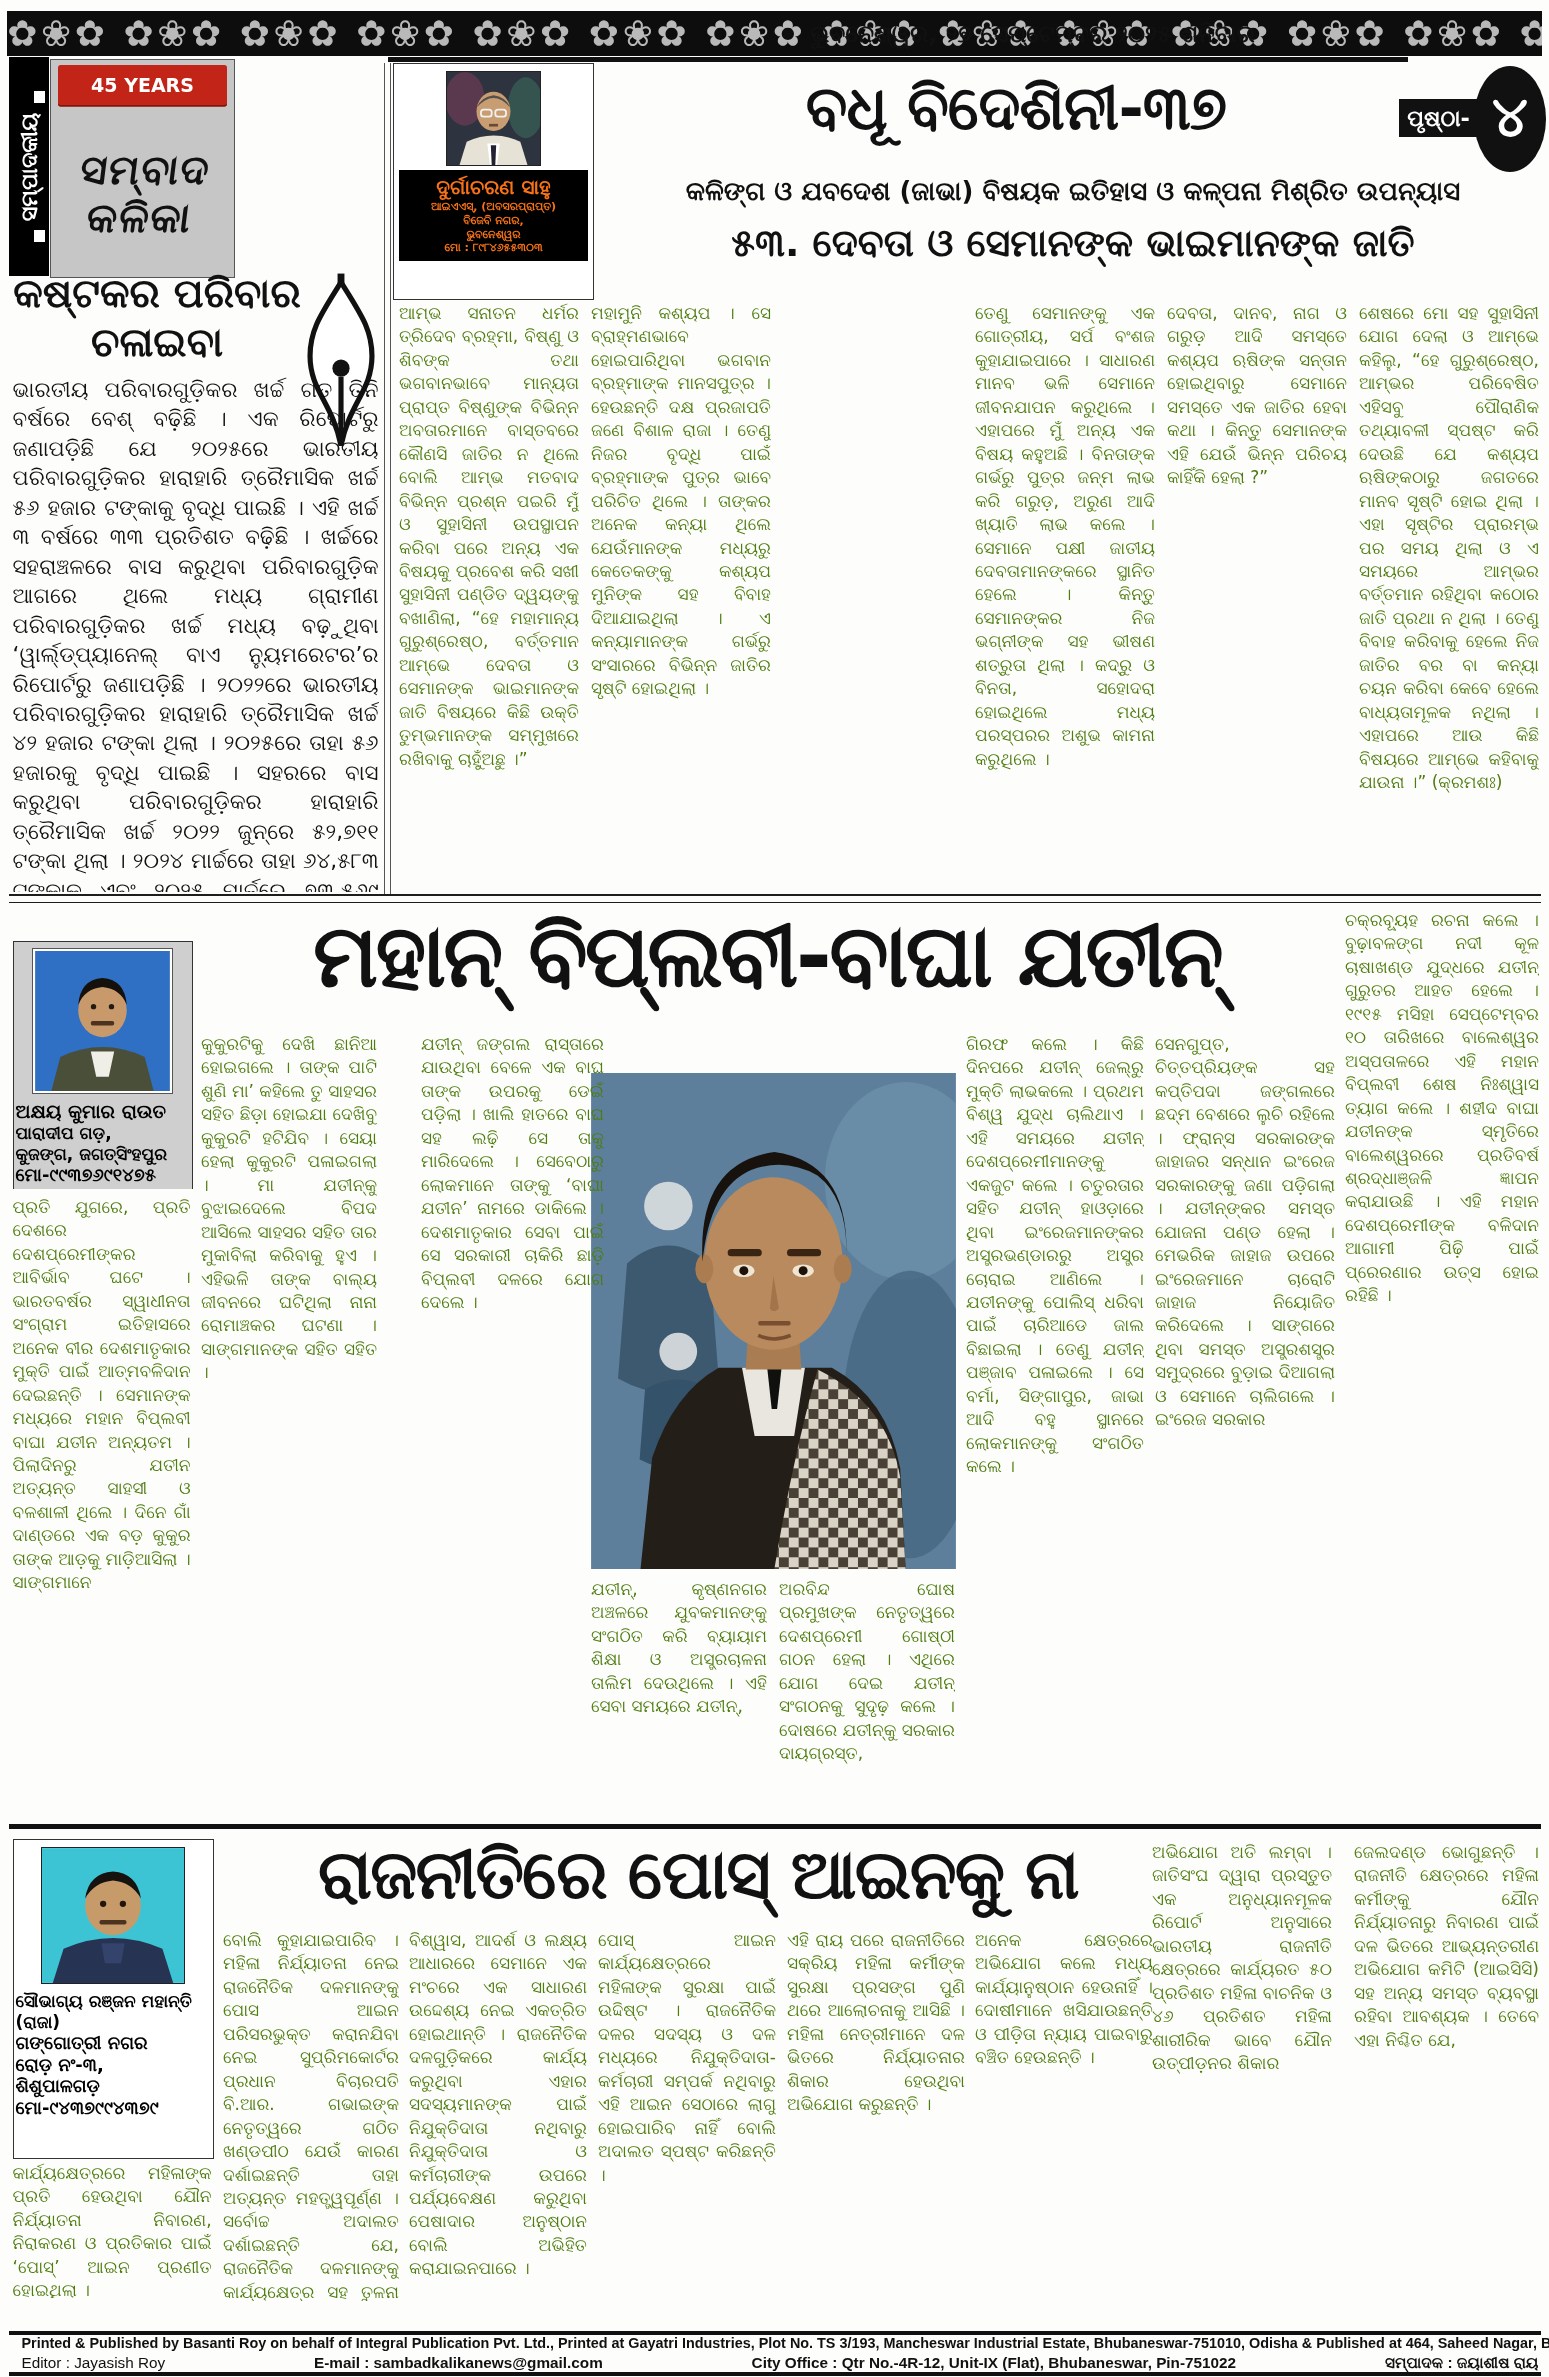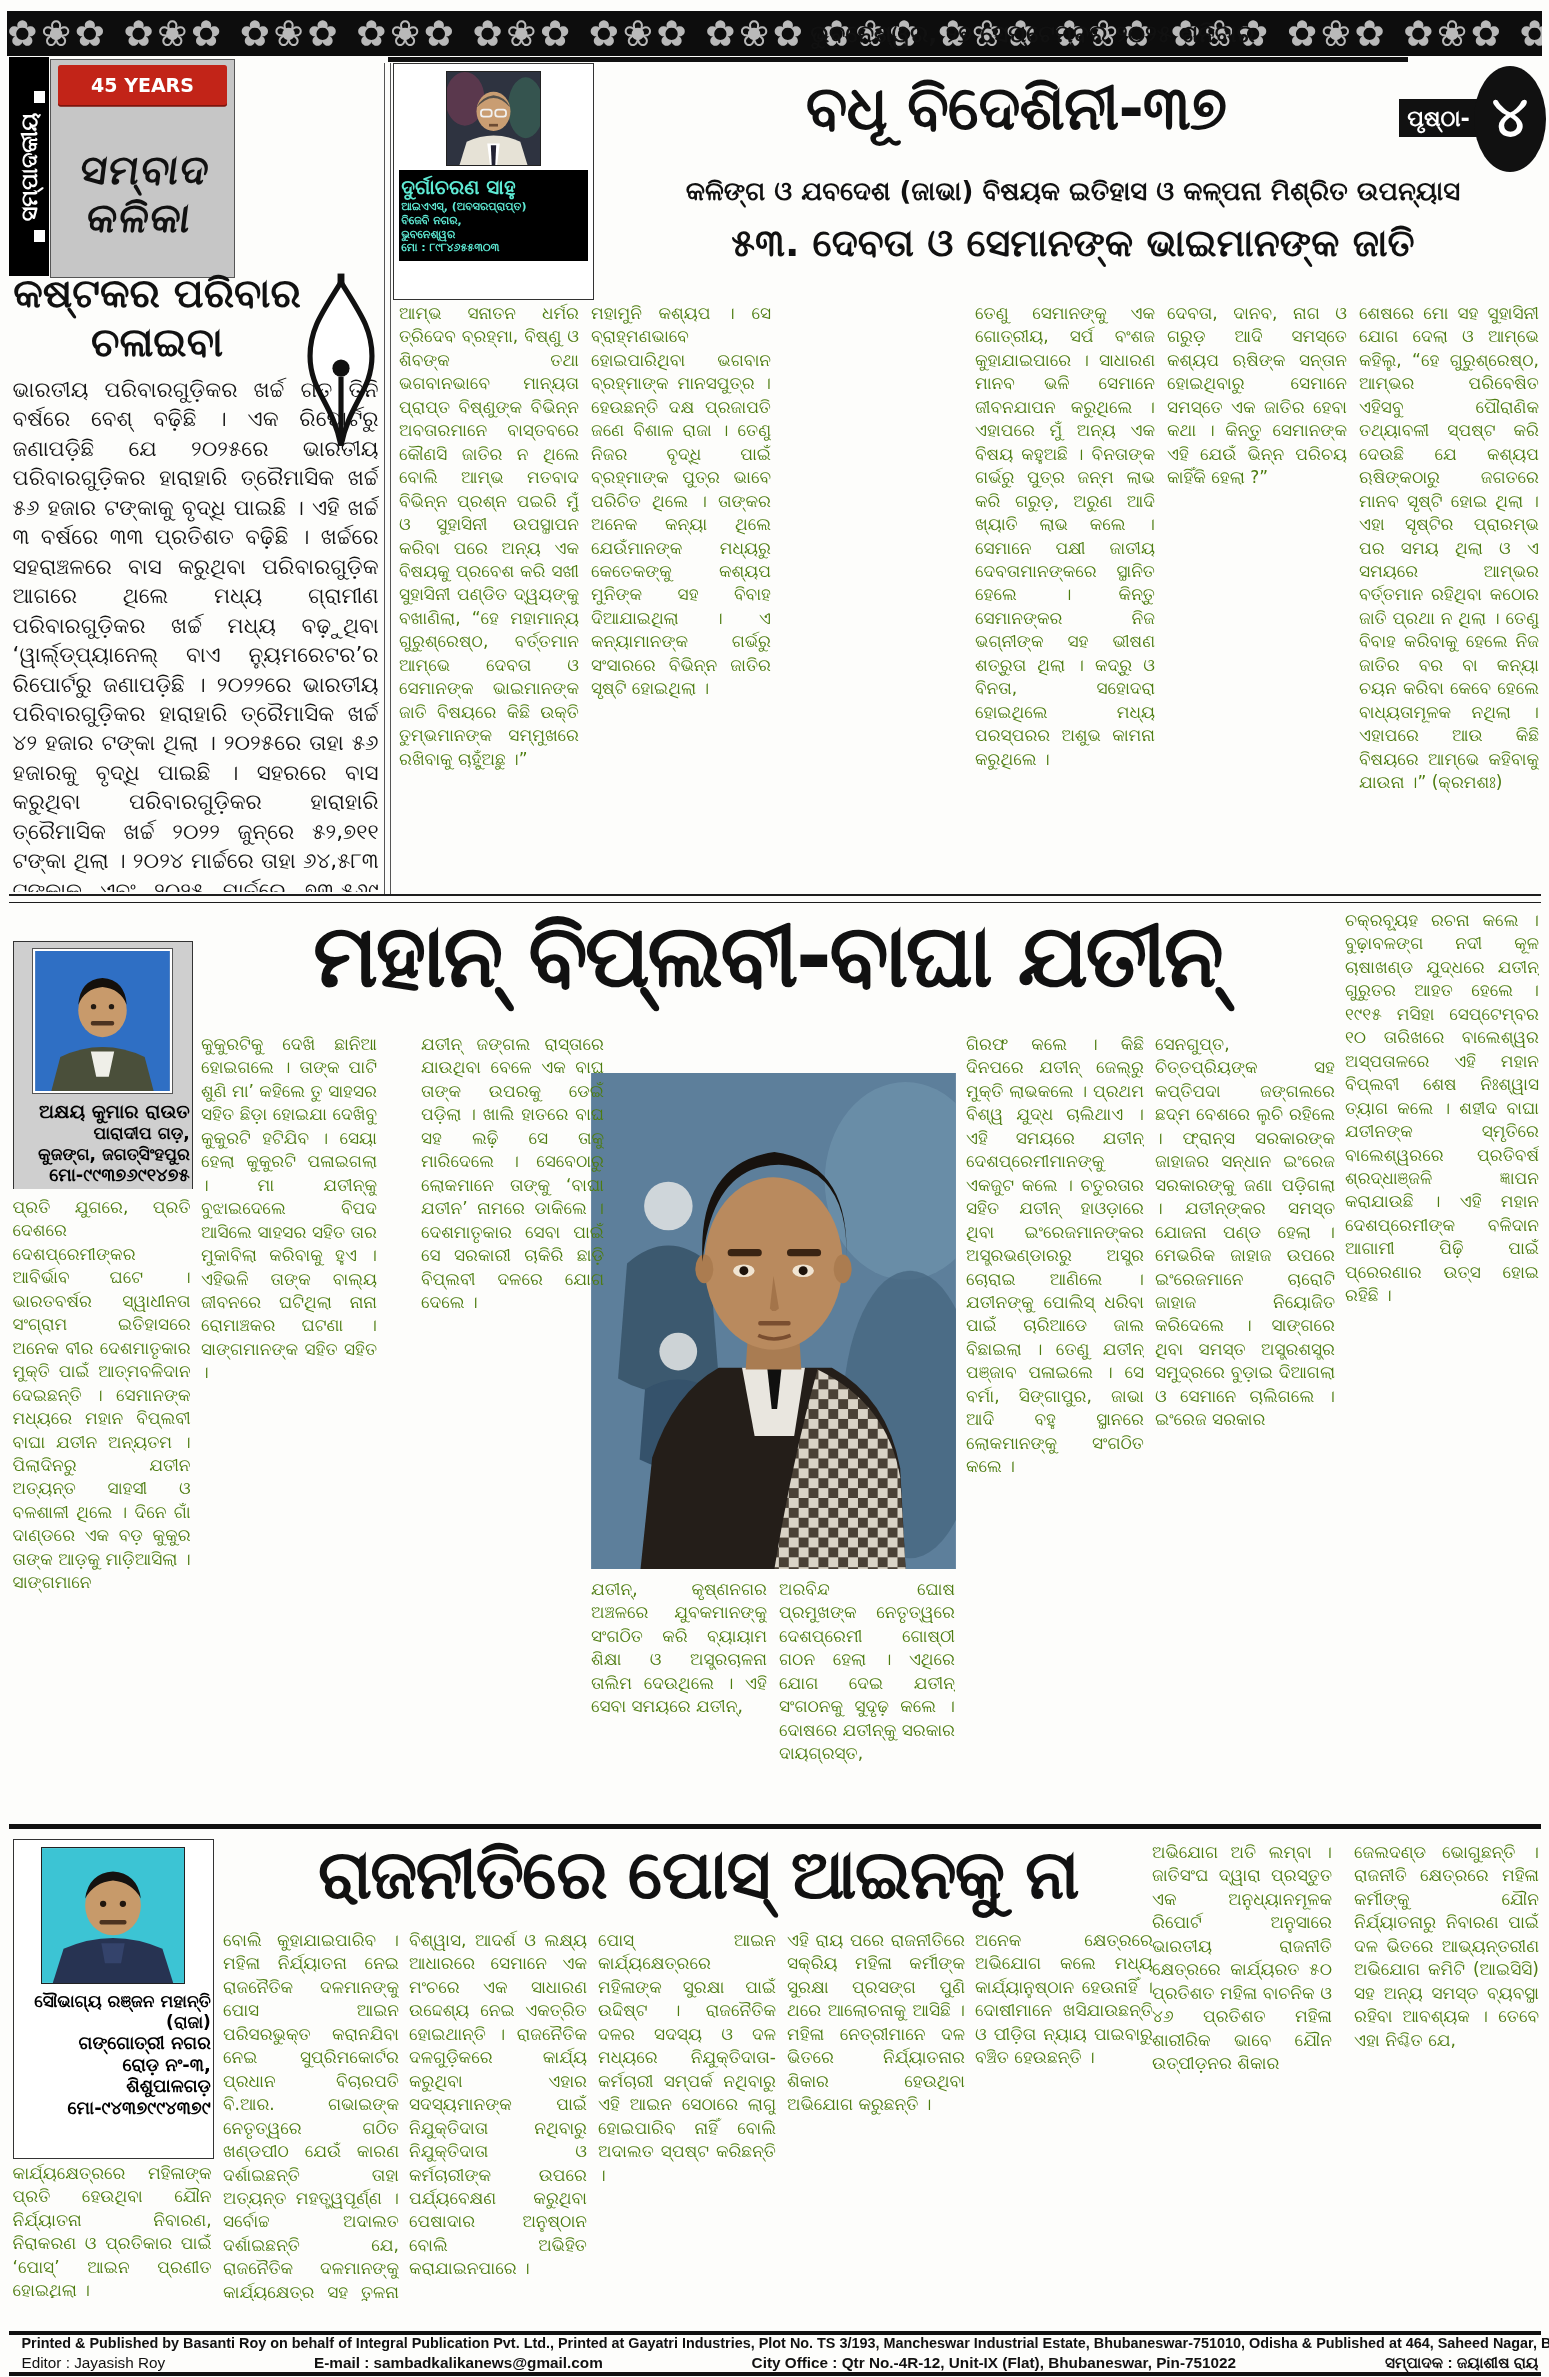--- a/index.html
+++ b/index.html
@@ -26,25 +26,25 @@
   .ribbon{position:absolute;top:5.4px;left:7.2px;right:7.2px;height:40px;background:#c22418;color:#fff;
           text-align:center;line-height:40px;font-weight:bold;font-size:19px;border-radius:2.7px;
           box-shadow:0 1.8px 0 #7e140c;}
   .ribbon::before,.ribbon::after{content:"";position:absolute;top:14.4px;width:30.5px;height:36px;background:#8f1912;z-index:-1;}
   .ribbon::before{left:-10.8px;transform:skewY(18deg);} .ribbon::after{right:-10.8px;transform:skewY(-18deg);}
   .mastlogo{position:absolute;left:0;right:0;top:86px;text-align:center;font-family:"DejaVu Serif","Liberation Serif",serif;
             font-size:41px;font-weight:900;transform:skewX(-7deg);letter-spacing:1.8px;}
   
   .cell{border:1.8px solid #333;background:#fff;}
   .photo-frame{display:block;margin:7.2px auto 3.6px auto;border:1.8px solid #222;}
-  .capbox{background:#000;color:#5eead4;text-align:left;margin:0 5.4px 5.4px 5.4px;padding:5.4px 1.8px;}
+  .capbox{background:#000;color:#f97316;text-align:center;margin:0 5.4px 5.4px 5.4px;padding:5.4px 1.8px;}
   .capbox div{line-height:1.25;}
   .cap-n{font-size:20px;font-weight:bold;}
   .cap-s{font-size:11px;font-weight:bold;}
-  .graycap{background:#cfcfcf;color:#000;text-align:right;padding:3.6px 1.8px;}
+  .graycap{background:#cfcfcf;color:#000;text-align:left;padding:3.6px 1.8px;}
   .graycap div{line-height:1.2;font-weight:bold;}
   
   .h-serial{left:603px;top:72px;width:826px;text-align:center;font-size:61px;font-weight:700;letter-spacing:-0.9px;}
   .h-sub{left:596px;top:176px;width:954px;text-align:center;font-size:26px;font-weight:700;}
   .h-chap{left:596px;top:221px;width:954px;text-align:center;font-size:38px;font-weight:800;}
   .h-ed{left:9px;top:269px;width:296px;text-align:center;font-size:40px;font-weight:800;line-height:1.22;white-space:pre-line;}
   .h-feat{left:224px;top:905px;width:1086px;text-align:center;font-size:87px;font-weight:800;letter-spacing:-2.7px;}
   .h-oped{left:215px;top:1835px;width:966px;text-align:center;font-size:68px;font-weight:800;letter-spacing:-1.8px;}
   
   .edbody{left:12.6px;top:375px;width:366px;height:517px;font-size:21.5px;line-height:1.37;text-align:justify;overflow:hidden;}

